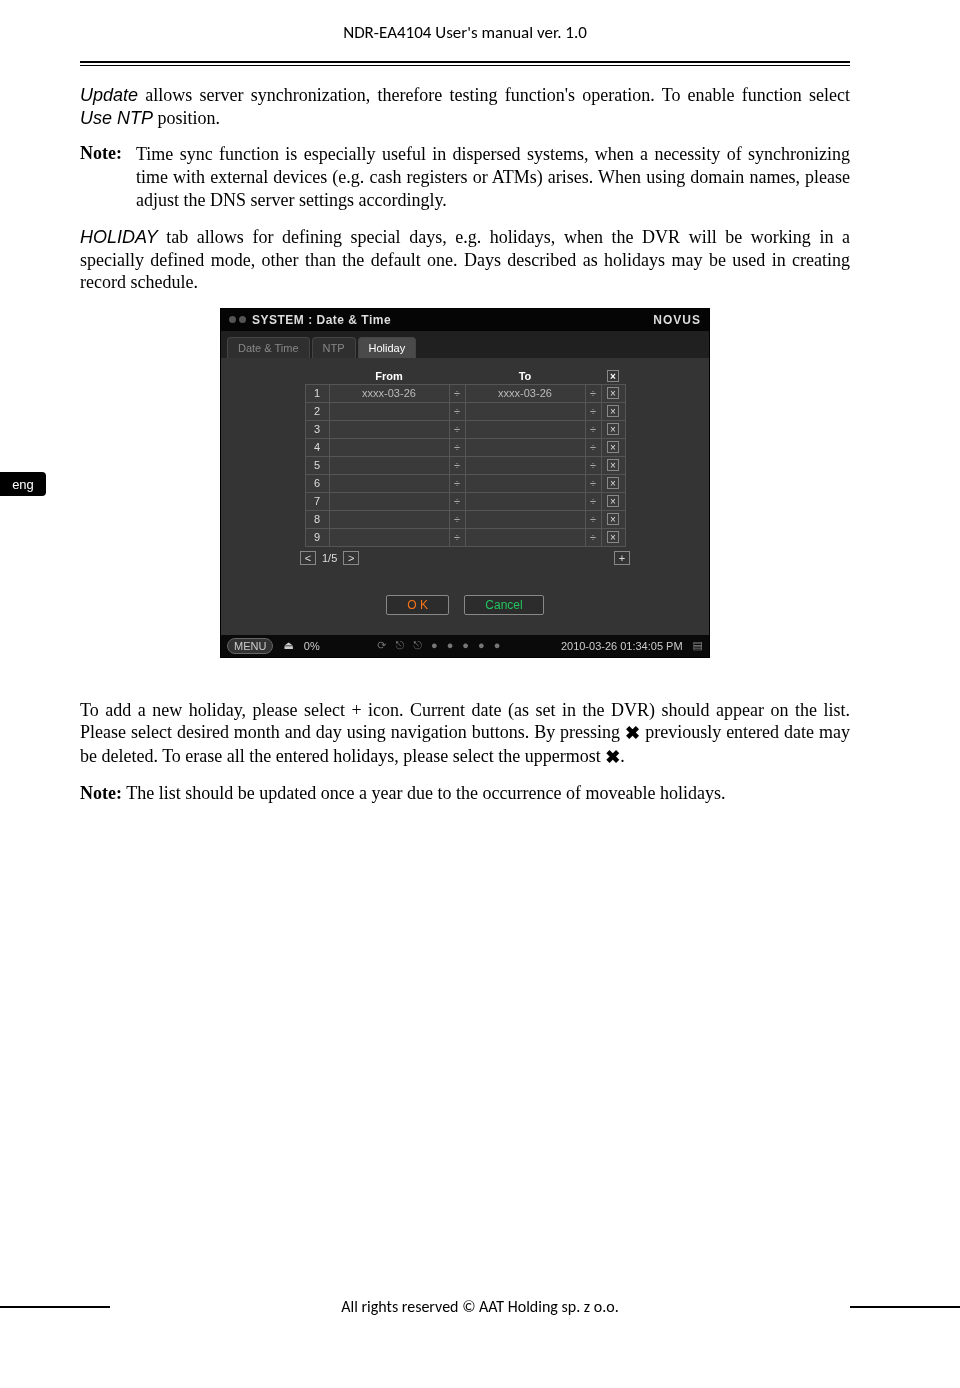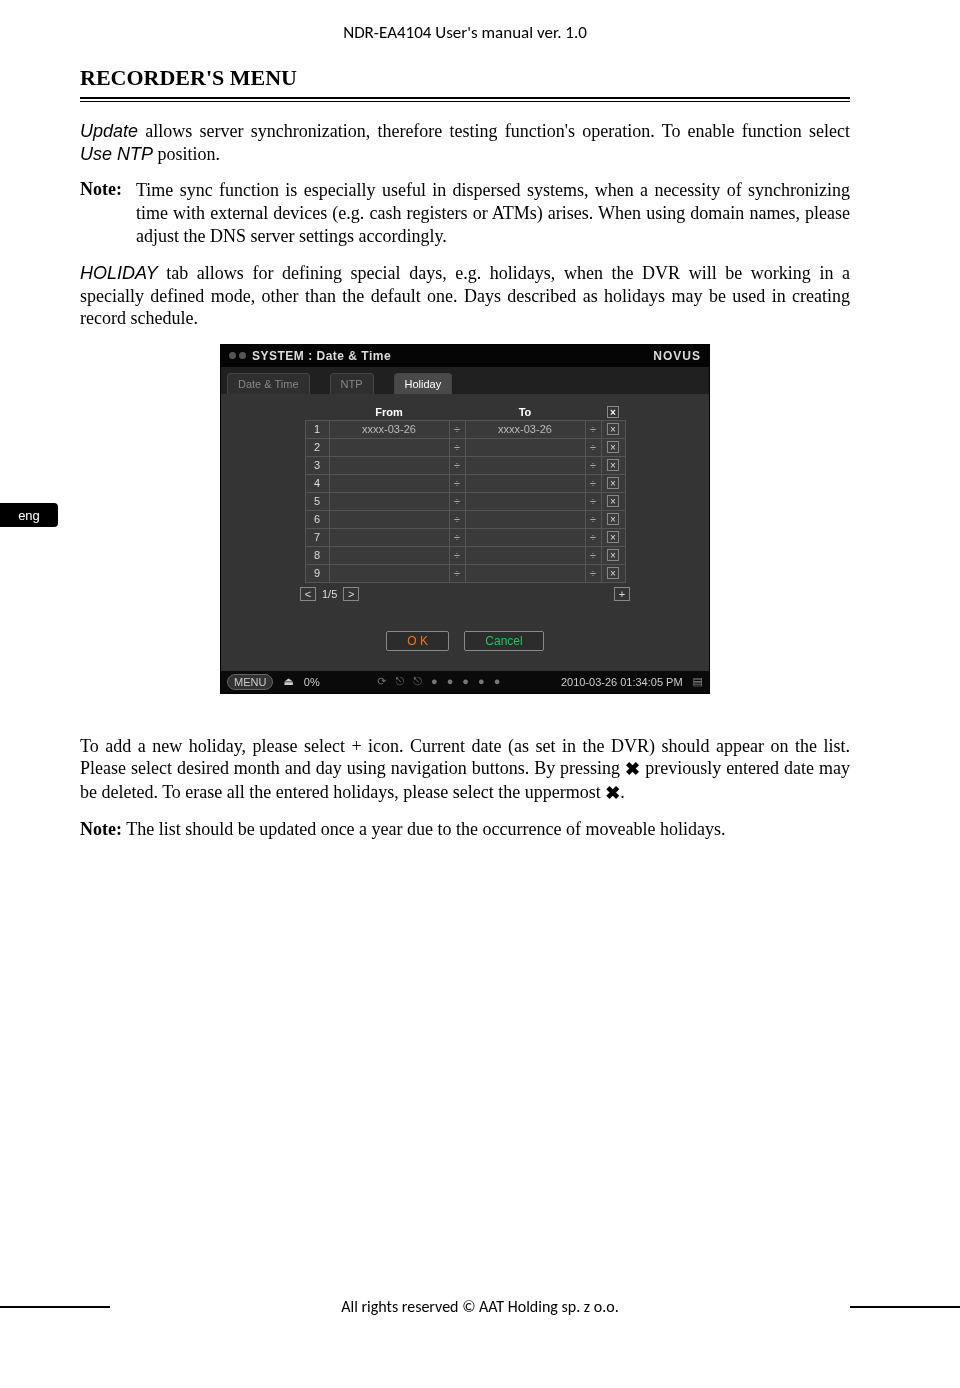--- a/index.html
+++ b/index.html
@@ -42,31 +42,30 @@
     margin: 0 0 14px 0;
   }
   .italic { font-style: italic; font-family: Arial, Helvetica, sans-serif; }
   .note-row { display: flex; gap: 14px; margin: 6px 0 14px 0; }
   .note-label { font-weight: bold; font-size: 18px; flex: 0 0 auto; }
   .note-body { font-size: 18px; line-height: 1.28; text-align: justify; flex: 1; }
   .lang-tab {
     position: absolute;
     left: 0;
     top: 472px;
-    width: 58px;
+    width: 46px;
     height: 24px;
     background: #000;
     color: #fff;
     font-family: Arial, sans-serif;
     font-size: 13px;
     display: flex;
     align-items: center;
     justify-content: center;
     border-radius: 0 4px 4px 0;
-    margin-top: 31px;
   }
   .x-icon {
     display: inline-block;
     font-weight: bold;
     font-size: 18px;
     vertical-align: -1px;
   }
   
   .dvr {
     width: 490px;
@@ -86,21 +85,21 @@
     font-weight: bold;
     letter-spacing: 0.5px;
   }
   .dvr-title .dots { display:flex; gap:3px; }
   .dvr-title .dot { width:7px;height:7px;border-radius:50%;background:#555; }
   .dvr-title .tt { flex:1; }
   .dvr-title .brand { font-weight:bold; letter-spacing:1px; font-size:12px; }
   .dvr-title .brand b { font-weight:900; }
   .dvr-tabs {
     display: flex;
-    gap: 20px;
+    gap: 2px;
     background: #202020;
     padding: 6px 6px 0 6px;
   }
   .dvr-tab {
     padding: 4px 10px;
     border-radius: 4px 4px 0 0;
     background: #2f2f2f;
     color: #888;
     font-size: 11px;
     border: 1px solid #444;
@@ -198,21 +197,20 @@
     font-size:17px;
   }
 </style>
 </head>
 <body>
 
 <div class="page">
 
   <div class="doc-header">NDR-EA4104 User's manual ver. 1.0</div>
 
-  <div class="section-title">RECORDER'S MENU</div>
   <div class="double-rule"></div>
 
   <p class="body-text">
     <span class="italic">Update</span><span> allows server synchronization, therefore testing function's operation. To enable function select </span><span class="italic">Use NTP</span><span> position.</span>
   </p>
 
   <div class="note-row">
     <div class="note-label">Note:</div>
     <div class="note-body">Time sync function is especially useful in dispersed systems, when a necessity of synchronizing time with external devices (e.g. cash registers or ATMs) arises. When using domain names, please adjust the DNS server settings accordingly.</div>
   </div>

